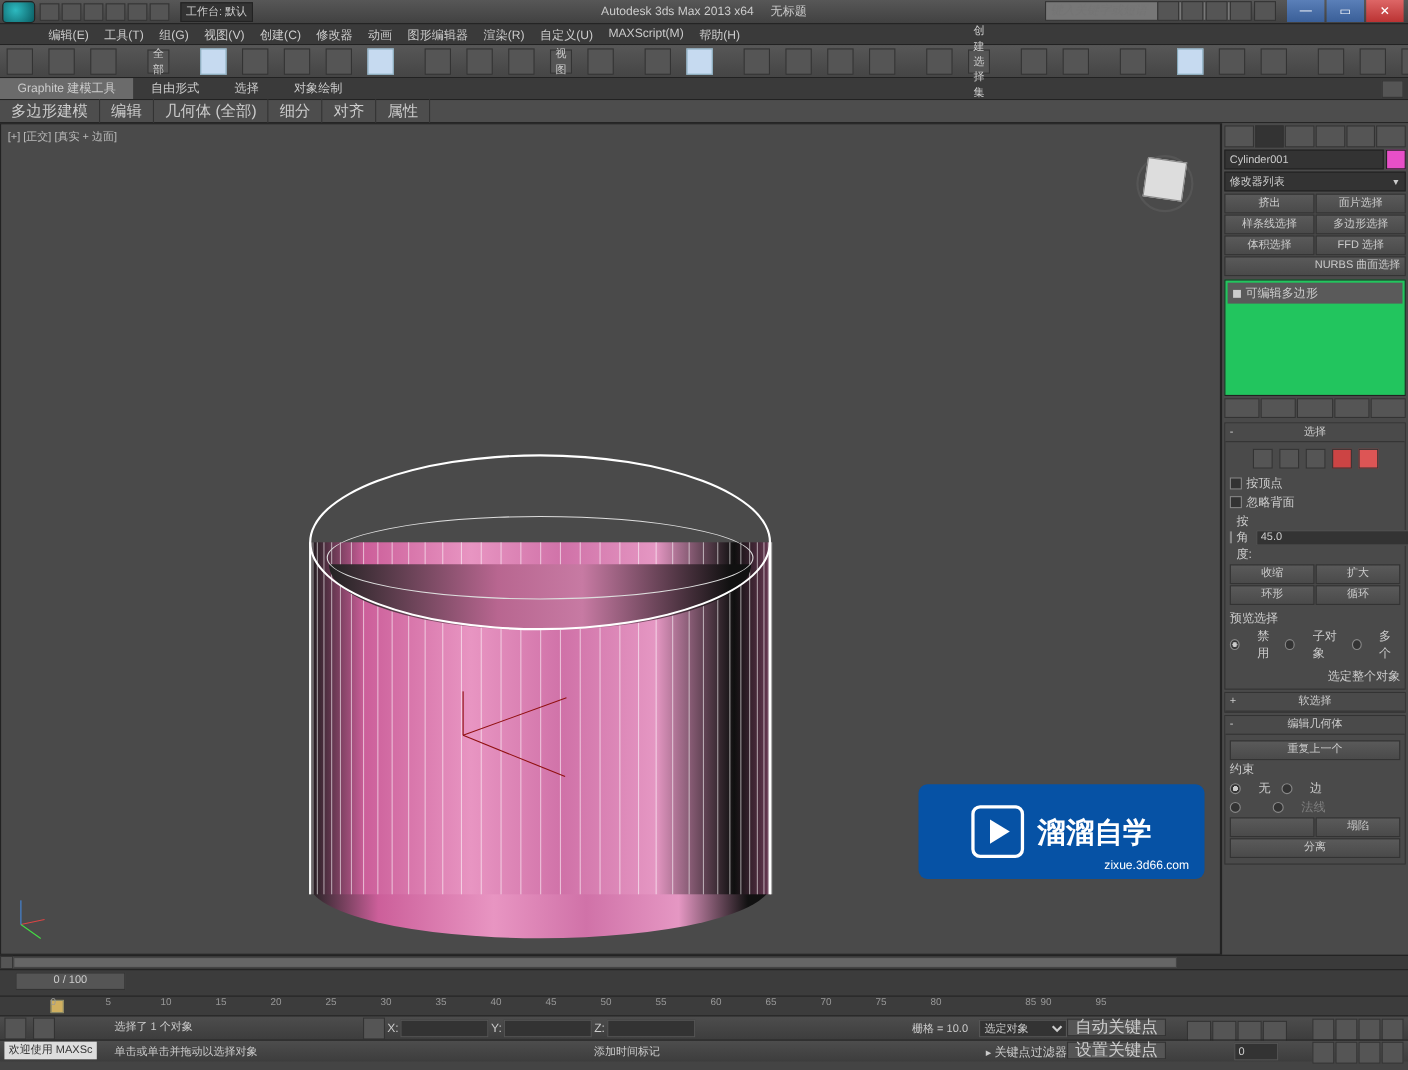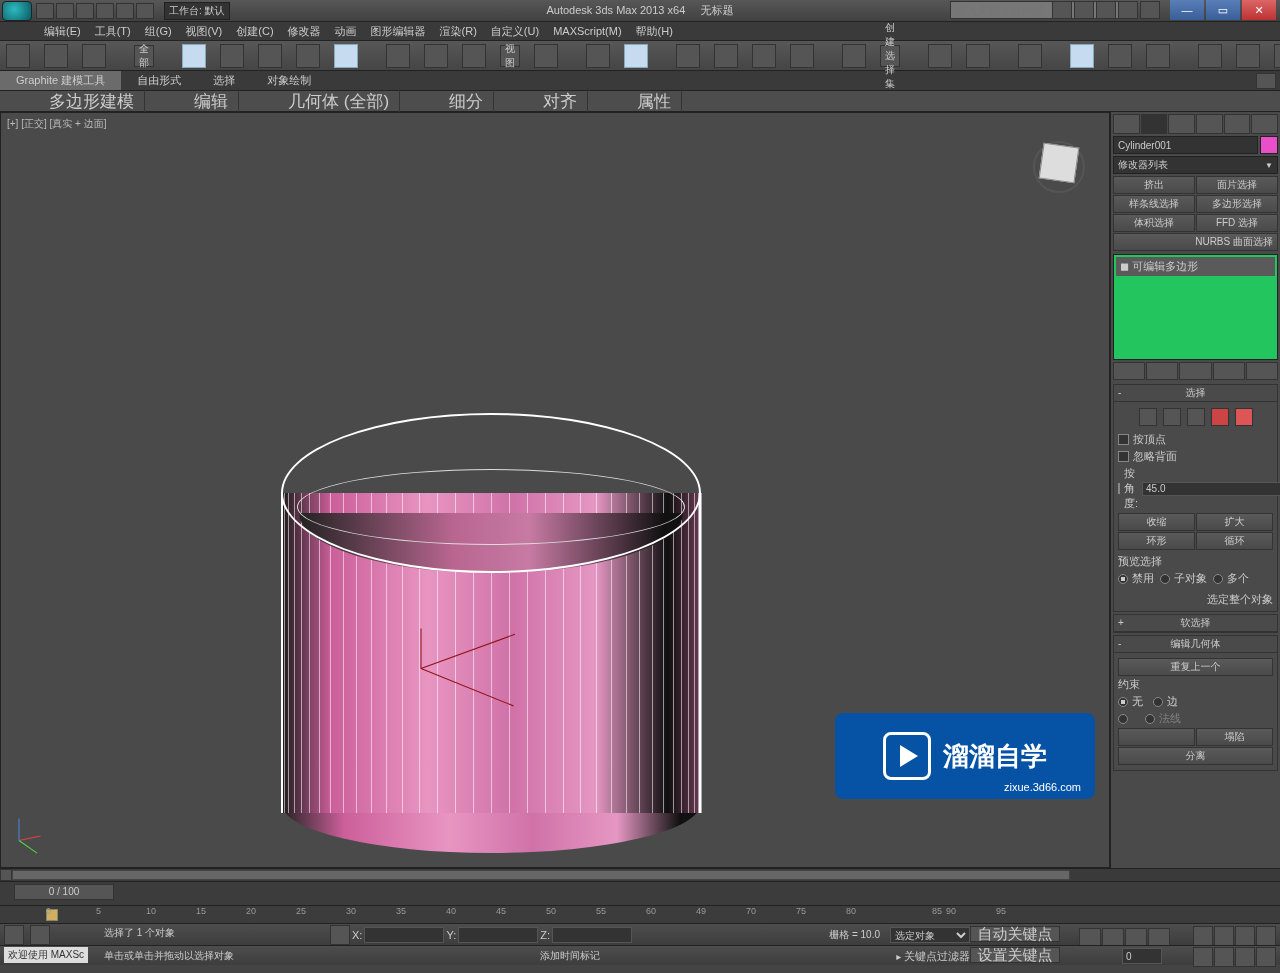--- a/index.html
+++ b/index.html
@@ -24,21 +24,21 @@
 .toolbar1 { height:30px; background:linear-gradient(#575757,#454545); display:flex; align-items:center; gap:14px; padding:0 6px; border-bottom:1px solid #222;}
 .tb-btn { width:24px; height:24px; background:#555; border:1px solid #333; position:relative; flex-shrink:0;}
 .tb-btn.active { background:#c6daf0; border-color:#8ab; }
 .tb-btn.wide { width:32px; }
 .tb-sep { width:6px; }
 .tb-drop { height:22px; background:#555; border:1px solid #333; color:#ccc; padding:0 4px; font-size:10px; display:flex; align-items:center; }
 .ribbon { height:20px; background:#3a3a3a; display:flex; align-items:center; border-bottom:1px solid #222;}
 .ribbon-tab { padding:2px 16px; font-size:11px; }
 .ribbon-tab.active { background:#6b6b6b; }
 .ribbon2 { height:21px; background:#4d4d4d; display:flex; align-items:center; border-bottom:1px solid #222; gap:0; }
-.ribbon2 span { padding:2px 10px; font-size:17px; border-right:1px solid #333;margin-left:39px; }
+.ribbon2 span { padding:2px 10px; font-size:14px; border-right:1px solid #333; }
 .main { display:flex; height:756px; }
 .viewport { flex:1; background:#4a4a4a; position:relative; border:1px solid #222; overflow:hidden;}
 .vplabel { position:absolute; top:4px; left:6px; font-size:10px; color:#bbb; }
 .viewcube { position:absolute; top:20px; right:20px; width:60px; height:60px; }
 .viewcube .cube { width:36px; height:36px; background:#ddd; border:1px solid #888; margin:12px auto 0; transform:rotate(8deg); }
 .viewcube .ring { position:absolute; top:8px; left:4px; width:52px; height:52px; border:2px solid #555; border-radius:50%; }
 .axis { position:absolute; bottom:20px; left:12px; width:40px; height:40px; }
 .axis .ax { position:absolute; width:22px; height:1px; left:6px; bottom:6px; transform-origin:left center; }
 .ax.x{background:#d44;transform:rotate(-12deg);}.ax.y{background:#4d4;transform:rotate(35deg);}.ax.z{background:#48d;transform:rotate(-90deg);}
 
@@ -78,21 +78,21 @@
 .subobjrow { display:flex; gap:6px; justify-content:center; margin:2px 0 6px;}
 .subobj { width:18px; height:18px; border:1px solid #333; background:#555;}
 .subobj.sel{background:#c44;}
 .subobj.sel2{background:#d55;}
 .chk { display:flex; align-items:center; gap:4px; margin:2px 0; font-size:10px;}
 .chk .box{width:11px;height:11px;border:1px solid #888;background:#333;}
 .spinrow { display:flex; align-items:center; gap:4px; margin:2px 0;}
 .spinrow input{flex:1;height:14px;background:#333;border:1px solid #555;color:#ccc;padding:0 3px;font-size:10px;}
 .btnrow2{display:flex;gap:1px;margin:1px 0;}
 .btnrow2 .b{flex:1;height:18px;background:linear-gradient(#5a5a5a,#4a4a4a);border:1px solid #333;text-align:center;line-height:16px;font-size:10px;}
-.radio{display:flex;align-items:center;gap:4px;font-size:10px;}
+.radio{display:flex;align-items:center;gap:16px;font-size:10px;}
 .radio .r{width:10px;height:10px;border:1px solid #888;border-radius:50%;background:#333;}
 .radio .r.on{background:radial-gradient(circle,#ccc 0 40%,#333 45%);}
 
 .timeline { height:24px; background:#3c3c3c; border-top:1px solid #222; display:flex; align-items:center; position:relative;}
 .timeslider { position:absolute; left:14px; top:2px; width:100px; height:16px; background:#555; border:1px solid #333; text-align:center; line-height:14px; font-size:10px;}
 .timetrack { height:18px; background:#3c3c3c; border-top:1px solid #222; position:relative;}
 .timetrack .kf { position:absolute; left:46px; top:3px; width:12px; height:12px; background:#d0b060; border:1px solid #886;}
 .tick { position:absolute; top:0; font-size:9px; color:#999;}
 .status { height:40px; background:linear-gradient(#4d4d4d,#3d3d3d); border-top:1px solid #222; display:flex; align-items:center; padding:0 4px; gap:6px;}
 .status input{width:80px;height:16px;background:#333;border:1px solid #555;color:#ccc;padding:0 3px;font-size:10px;}
@@ -446,21 +446,21 @@
     <div class="tick" style="left: 196px;">15</div>
     <div class="tick" style="left: 246px;">20</div>
     <div class="tick" style="left: 296px;">25</div>
     <div class="tick" style="left: 346px;">30</div>
     <div class="tick" style="left: 396px;">35</div>
     <div class="tick" style="left: 446px;">40</div>
     <div class="tick" style="left: 496px;">45</div>
     <div class="tick" style="left: 546px;">50</div>
     <div class="tick" style="left: 596px;">55</div>
     <div class="tick" style="left: 646px;">60</div>
-    <div class="tick" style="left: 696px;">49</div>
+    <div class="tick" style="left: 696px;">65</div>
     <div class="tick" style="left: 746px;">70</div>
     <div class="tick" style="left: 796px;">75</div>
     <div class="tick" style="left: 846px;">80</div>
     <div class="tick" style="left: 932px;">85</div>
     <div class="tick" style="left: 946px;">90</div>
     <div class="tick" style="left: 996px;">95</div>
   </div>
 
 <div class="status" style="height:22px;position:relative">
   <div class="sb"></div>

